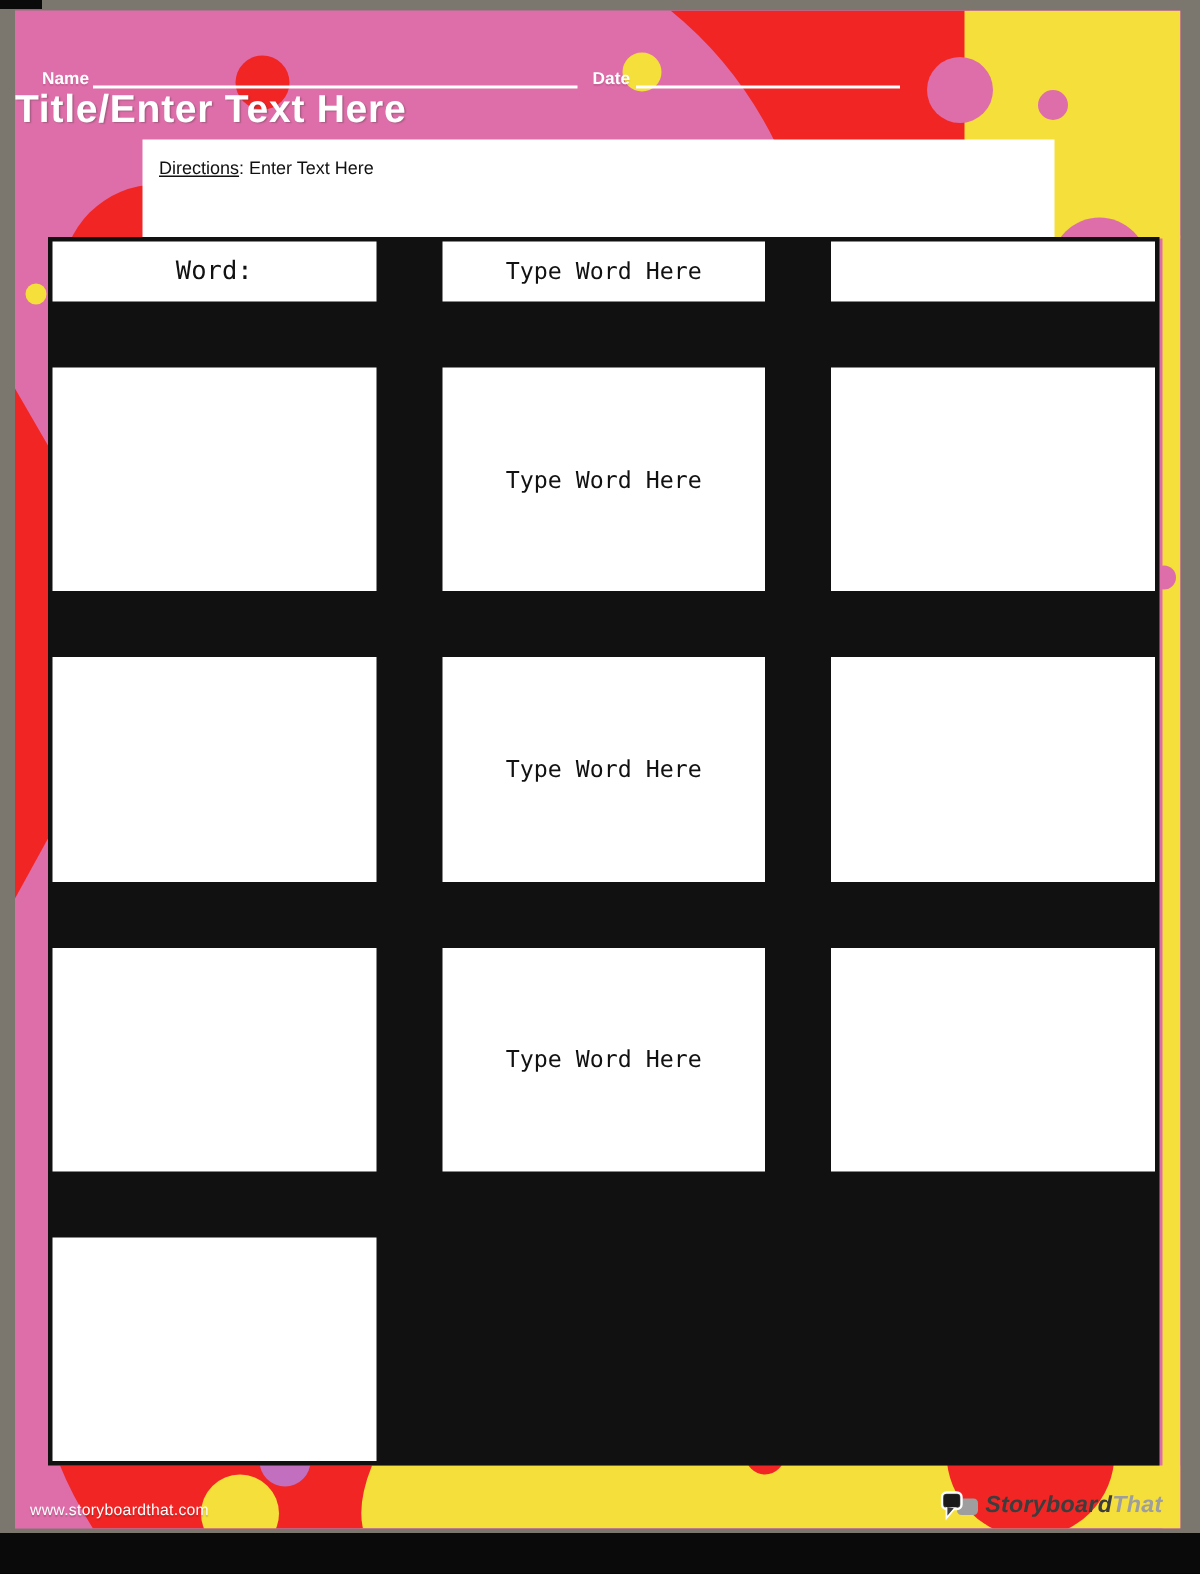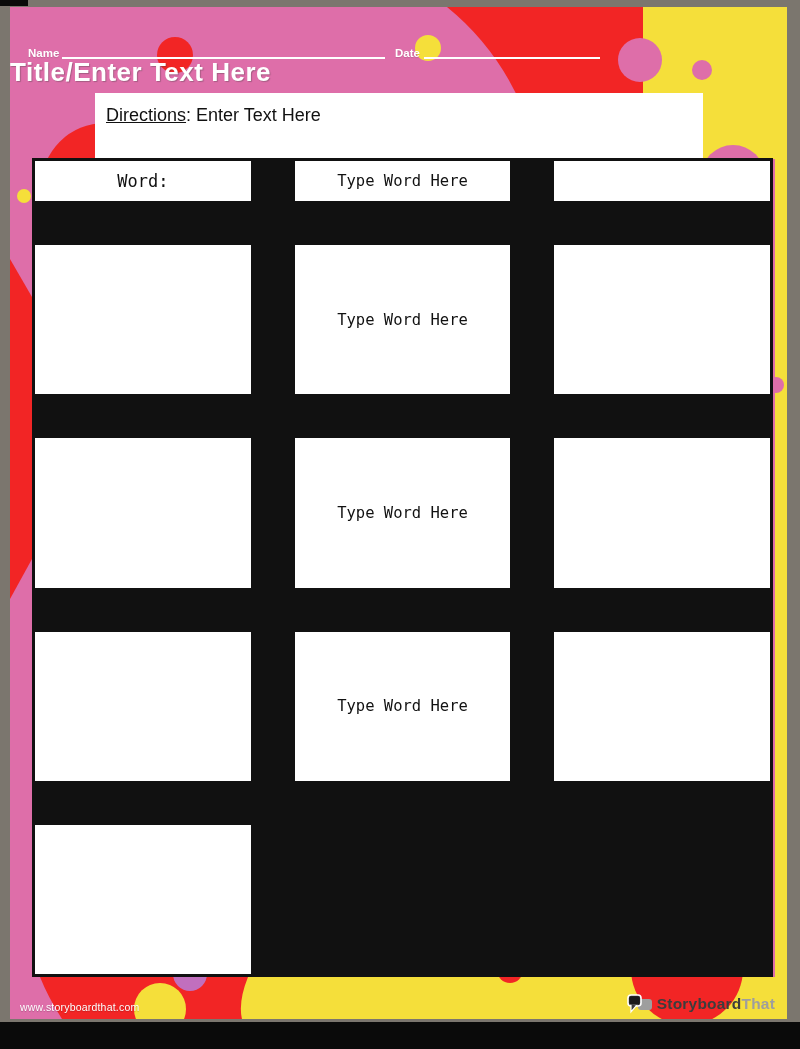--- a/index.html
+++ b/index.html
@@ -17,35 +17,35 @@
   .fill-line{border-bottom:2px solid #fff;height:14px;}
   .line-name{flex:1;margin-left:3px;}
   .line-date{width:176px;margin-left:4px;}
   .date-label{margin-left:10px;margin-top:26px;}
 
   .page-title{position:absolute;left:0;top:50px;width:100%;text-align:left;color:#fff;
               font-size:26px;font-weight:bold;letter-spacing:.5px;
               text-shadow:1px 1px 1px rgba(60,60,60,.35);}
 
   .directions-box{position:absolute;left:85px;top:86px;width:608px;height:65px;background:#fff;
-                  box-sizing:border-box;padding:12px 11px;font-size:18px;color:#111;}
+                  box-sizing:border-box;padding:12px 11px;font-size:12px;color:#111;}
   .directions-box .u{text-decoration:underline;}
 
   .vocab-table{position:absolute;left:22px;top:151px;width:741px;height:819px;box-sizing:border-box;
                background:var(--table-line,#111);display:grid;padding:3px;grid-gap:3px;
                grid-template-columns:repeat(3,1fr);grid-template-rows:40px repeat(4,1fr);gap:44px;}
   .cell{background:#fff;display:flex;align-items:center;justify-content:center;
         font-family:"DejaVu Sans Mono",monospace;color:#111;}
   .hcell{font-size:17px;}
   .wcell{font-size:15.5px;}
 
   .footer-url{position:absolute;left:10px;top:994px;color:#fff;font-size:10.5px;font-weight:normal;
               letter-spacing:.2px;text-shadow:0 1px 1px rgba(0,0,0,.2);}
 
-  .logo{position:absolute;right:12px;top:985px;display:flex;align-items:center;height:24px;}
+  .logo{position:absolute;right:12px;top:985px;display:flex;align-items:center;height:24px;font-style:italic;}
   .logo-icon{width:26px;height:20px;margin-right:4px;display:block;}
   .logo-text{font-size:15.5px;font-weight:bold;letter-spacing:.2px;}
   .logo-text .p1{color:var(--logo-dark,#3d3d3d);}
   .logo-text .p2{color:var(--logo-light,#9e9e9e);}
 
   .black-bar{position:absolute;left:0;bottom:0;width:800px;height:27px;background:var(--bar,#0a0a0a);}
 </style>
 </head>
 <body>
 

